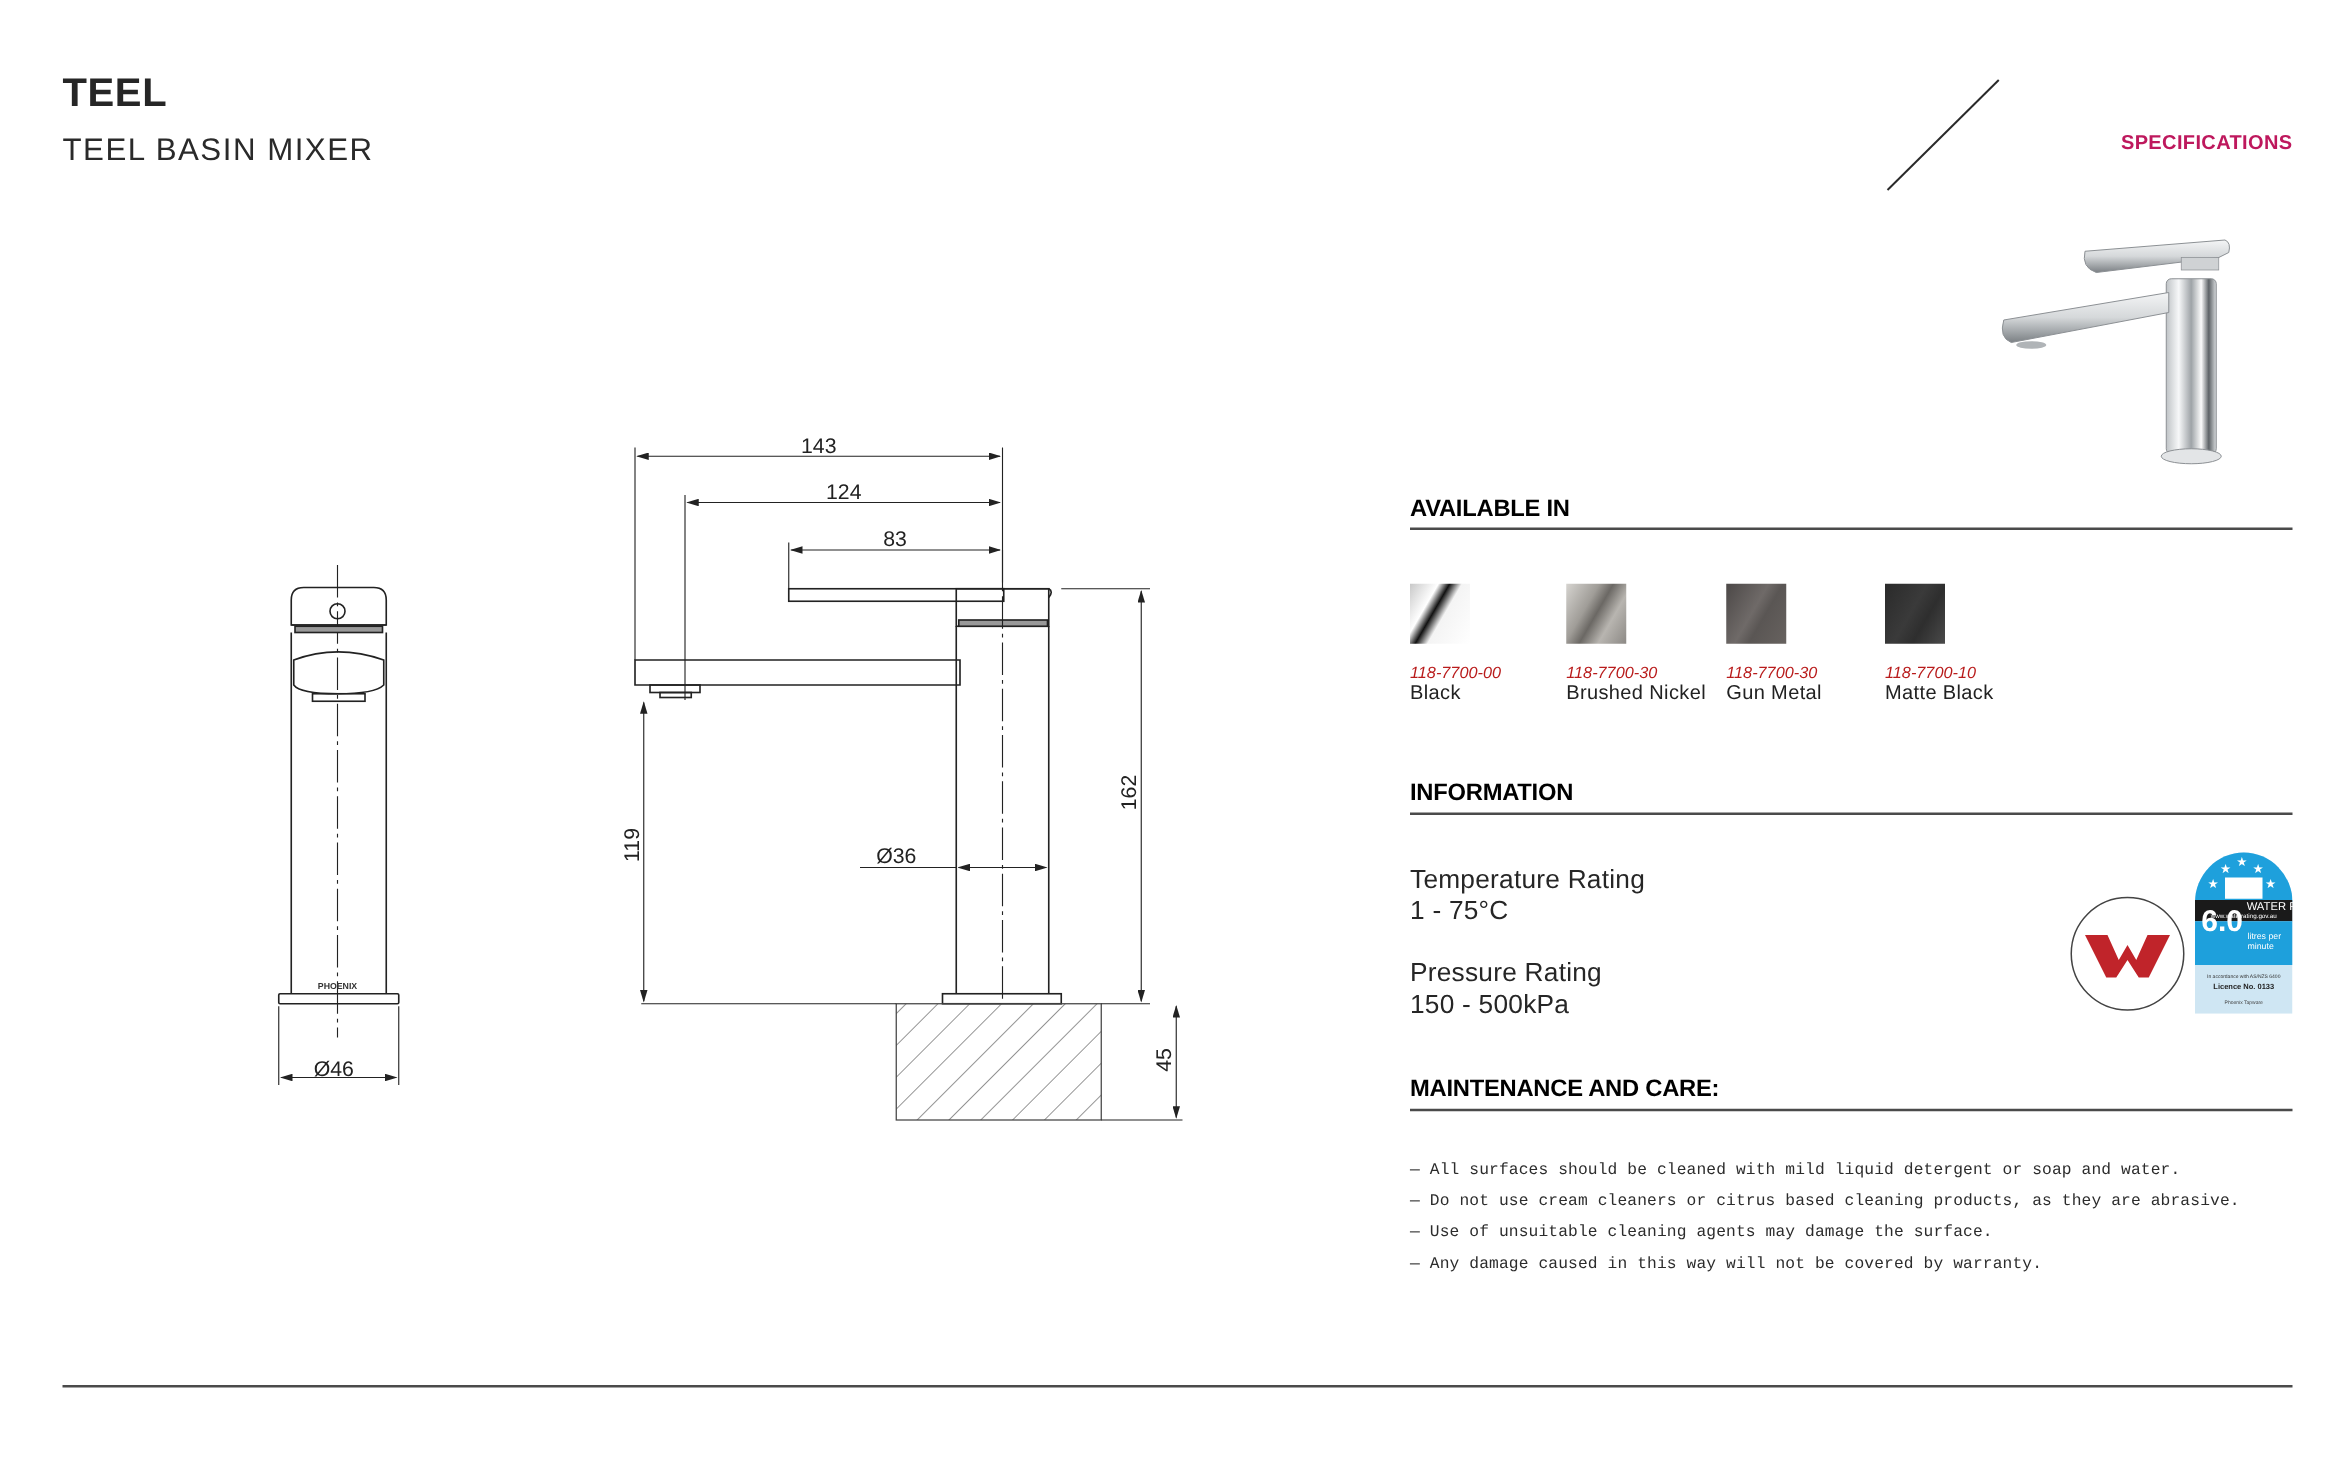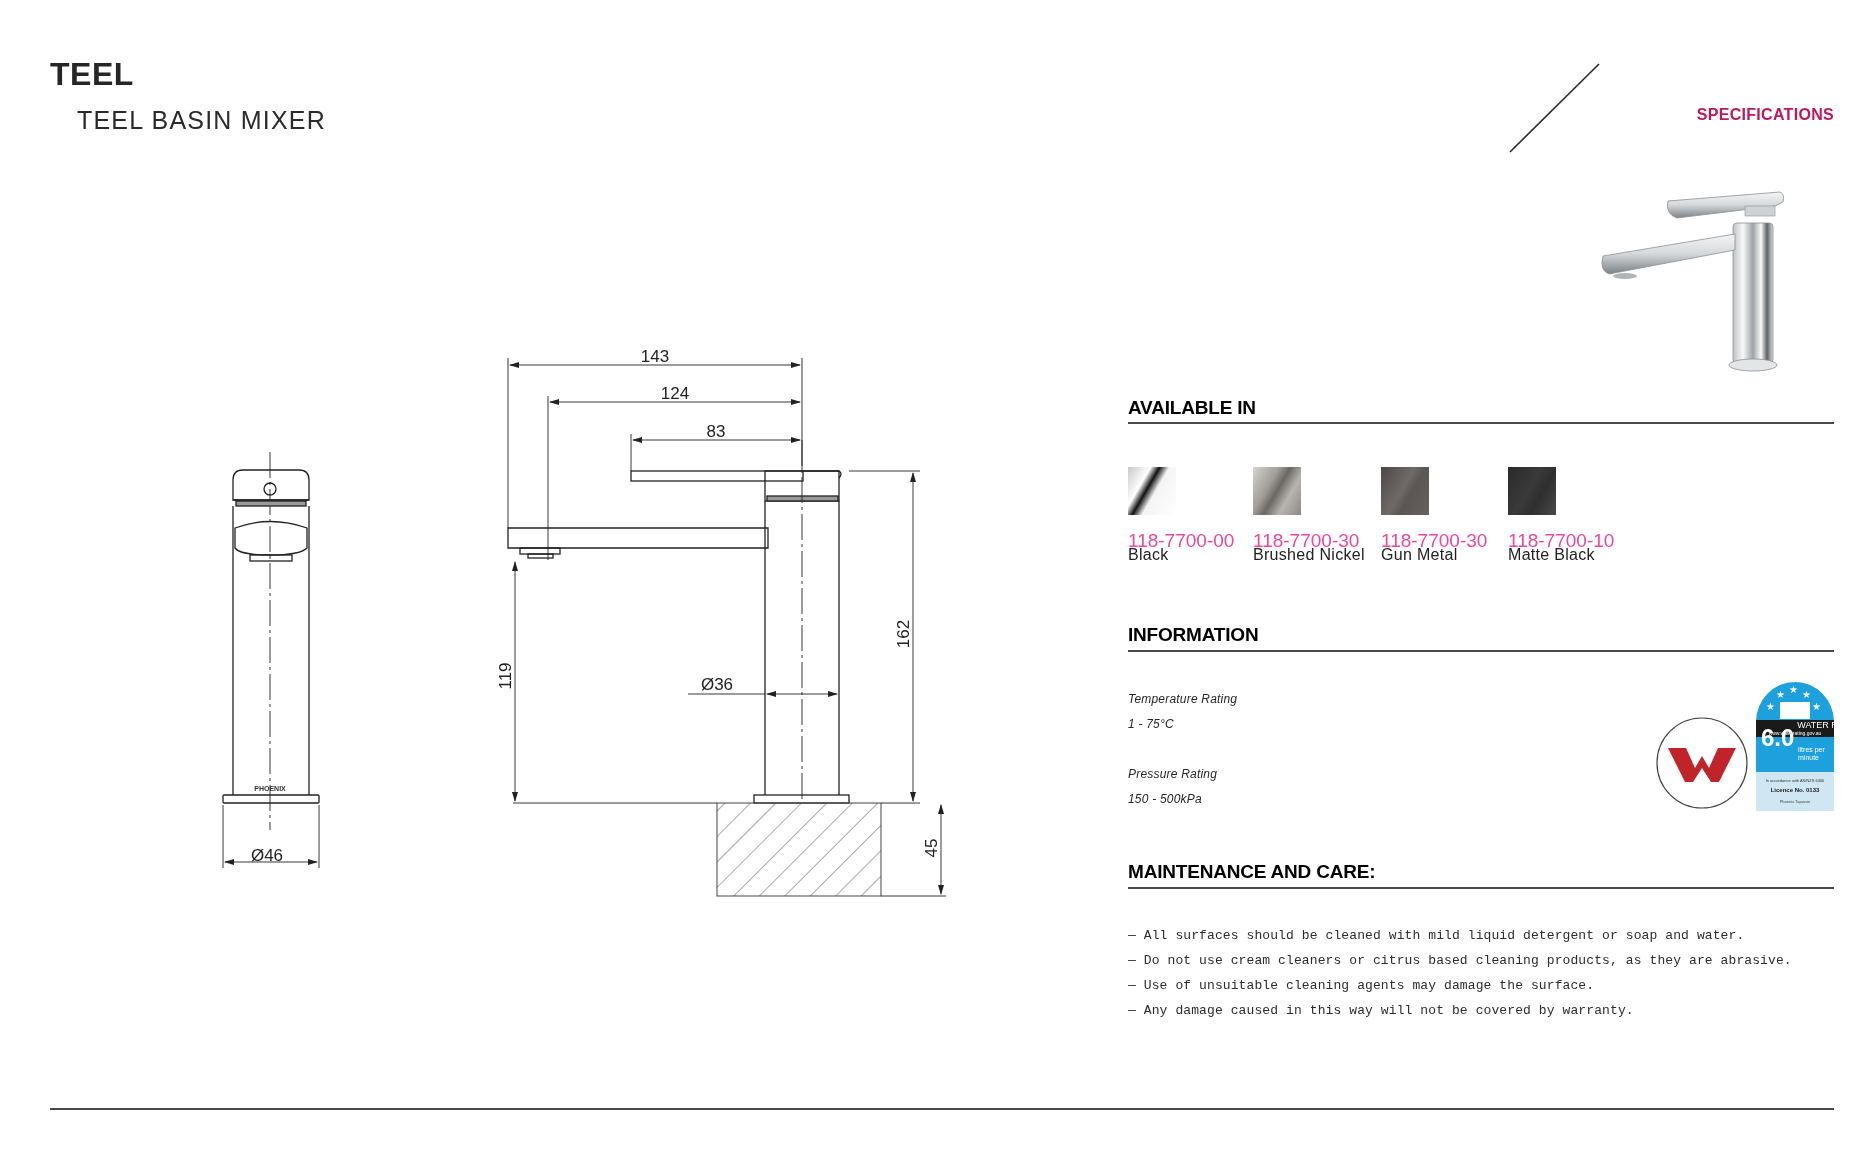--- a/index.html
+++ b/index.html
@@ -1,27 +1,27 @@
 <!DOCTYPE html>
 <html><head>
 <meta charset="utf-8">
 <style>
   html, body { margin:0; padding:0; background:#ffffff; }
   body { width:1874px; height:1168px; position:relative; overflow:hidden;
          font-family:"Liberation Sans", sans-serif; color:#2a2a2a; }
   .abs { position:absolute; }
   .title { left:50px; top:56px; font-size:32px; font-weight:bold; letter-spacing:0.5px; color:#262626; }
-  .subtitle { left:50px; top:106px; font-size:25px; letter-spacing:1.2px; color:#2a2a2a;margin-left:27px; }
+  .subtitle { left:50px; top:106px; font-size:25px; letter-spacing:1.2px; color:#2a2a2a; }
   .spec-title { right:40px; top:106px; font-size:16px; font-weight:bold; letter-spacing:0.3px; color:#be185d; }
   .section-h { left:1128px; width:706px; font-size:19px; font-weight:bold; color:#000000; letter-spacing:-0.2px; }
   .rule { position:absolute; left:1128px; width:706px; height:2px; background:#4a4a4a; }
   .swatch { position:absolute; width:48px; height:48px; top:467px; }
-  .code { position:absolute; top:530px; font-size:19px; color:#ec4899; }
+  .code { position:absolute; top:530px; font-size:13px; color:#b91c1c;font-style:italic; }
   .fname { position:absolute; top:546px; font-size:16px; color:#222; letter-spacing:0.3px; }
-  .info-label, .info-val { position:absolute; left:1128px; font-size:12px; color:#262626; letter-spacing:0.2px;font-style:italic; }
+  .info-label, .info-val { position:absolute; left:1128px; font-size:21px; color:#262626; letter-spacing:0.2px; }
   .bullet { position:absolute; left:1128px; font-size:13px; color:#2c2c2c; letter-spacing:0.1px;font-family:Liberation Mono, monospace; }
   .footer-rule { position:absolute; left:50px; width:1784px; top:1108px; height:2px; background:#4a4a4a; }
   svg text { font-family:"Liberation Sans", sans-serif; }
 </style>
 </head>
 <body>
 
 <div class="abs title">TEEL</div>
 <div class="abs subtitle">TEEL BASIN MIXER</div>
 

